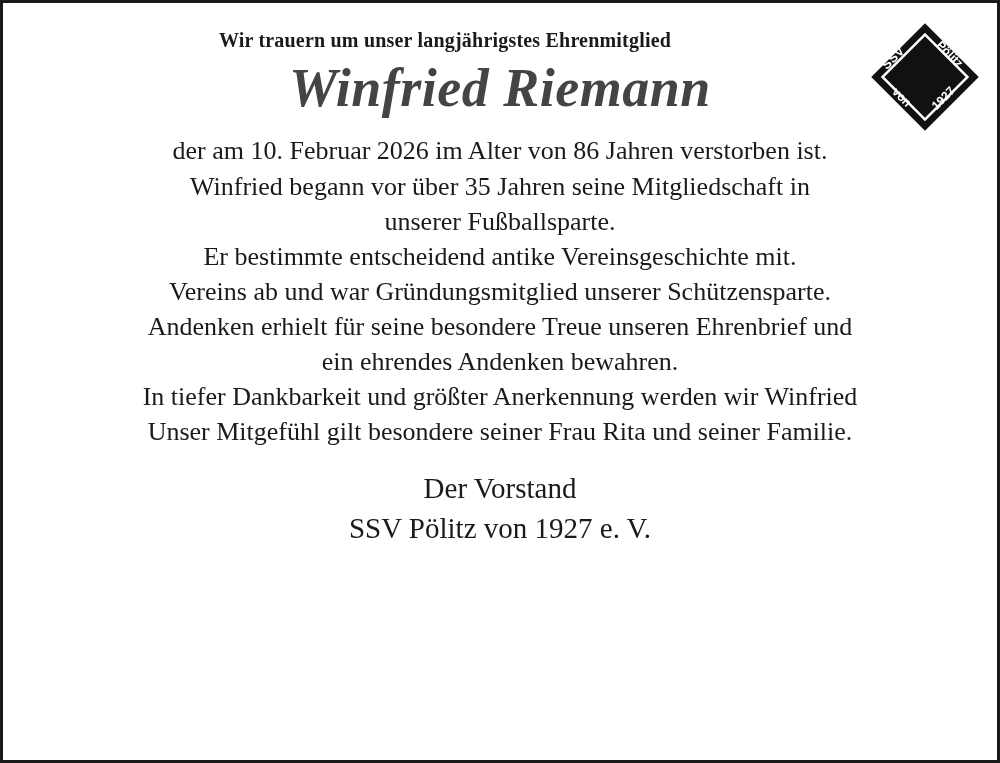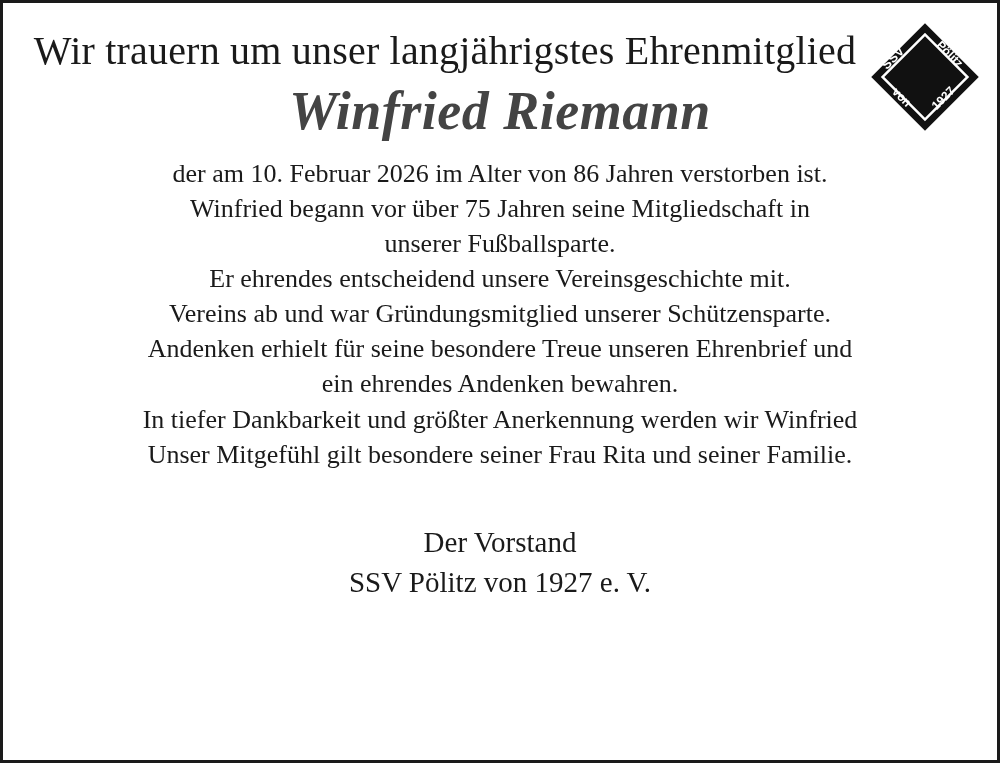--- a/index.html
+++ b/index.html
@@ -18,25 +18,26 @@
     position: relative;
     width: 1000px;
     height: 763px;
     box-sizing: border-box;
     border: 3px solid #1a1a1a;
     background: #ffffff;
     padding: 26px 14px 10px 14px;
     text-align: center;
   }
   .lead {
-    font-size: 40px;
+    font-size: 20px;
     line-height: 1.12;
     letter-spacing: 0.2px;
     margin: 0 0 6px 0;
     padding-right: 110px;
+    font-weight: bold;
   }
   .name {
     font-size: 54px;
     font-weight: bold;
     font-style: italic;
     color: #444444;
     line-height: 1.15;
     margin: 6px 0 14px 0;
     letter-spacing: 0.5px;
   }
@@ -45,21 +46,21 @@
     line-height: 1.35;
     margin: 0;
   }
   .body-text .line {
     display: block;
     white-space: nowrap;
   }
   .signature {
     font-size: 29px;
     line-height: 1.38;
-    margin-top: 50px;
+    margin-top: 19px;
   }
   .signature .line {
     display: block;
   }
 
   
   .logo {
     position: absolute;
     top: 18px;
     right: 16px;
@@ -87,23 +88,23 @@
       <text x="77" y="80" fill="#ffffff" font-family="'Liberation Sans', sans-serif" font-size="12" font-weight="bold" transform="rotate(-45 77 80)" text-anchor="middle">1927</text>
     </svg>
   </div>
 
   <p class="lead">Wir trauern um unser langjährigstes Ehrenmitglied</p>
 
   <h1 class="name">Winfried Riemann</h1>
 
   <div class="body-text">
     <span class="line">der am 10. Februar 2026 im Alter von 86 Jahren verstorben ist.</span>
-    <span class="line">Winfried begann vor über 75 Jahren seine Mitgliedschaft in</span>
+    <span class="line">Winfried begann vor über 35 Jahren seine Mitgliedschaft in</span>
     <span class="line">unserer Fußballsparte.</span>
-    <span class="line">Er ehrendes entscheidend unsere Vereinsgeschichte mit.</span>
+    <span class="line">Er bestimmte entscheidend antike Vereinsgeschichte mit.</span>
     <span class="line">Vereins ab und war Gründungsmitglied unserer Schützensparte.</span>
     <span class="line">Andenken erhielt für seine besondere Treue unseren Ehrenbrief und</span>
     <span class="line">ein ehrendes Andenken bewahren.</span>
     <span class="line">In tiefer Dankbarkeit und größter Anerkennung werden wir Winfried</span>
     <span class="line">Unser Mitgefühl gilt besondere seiner Frau Rita und seiner Familie.</span>
   </div>
 
   <div class="signature">
     <span class="line">Der Vorstand</span>
     <span class="line">SSV Pölitz von 1927 e. V.</span>

